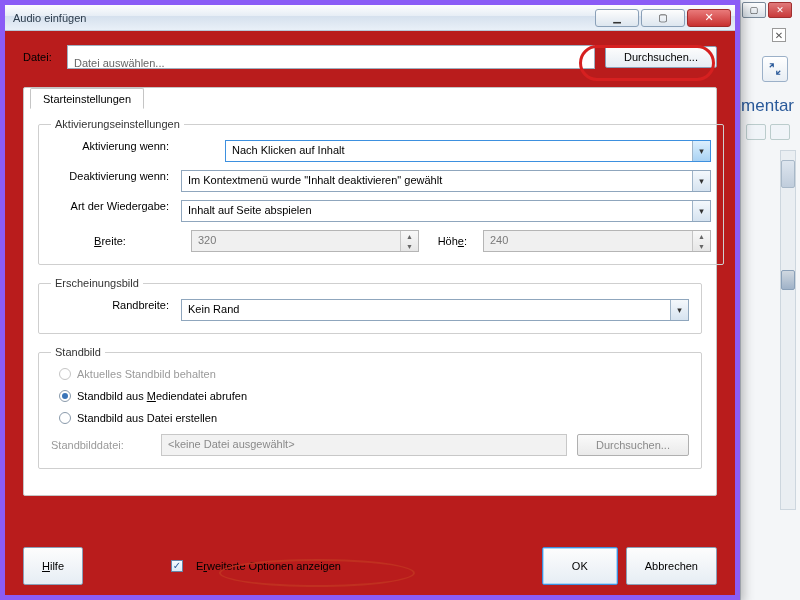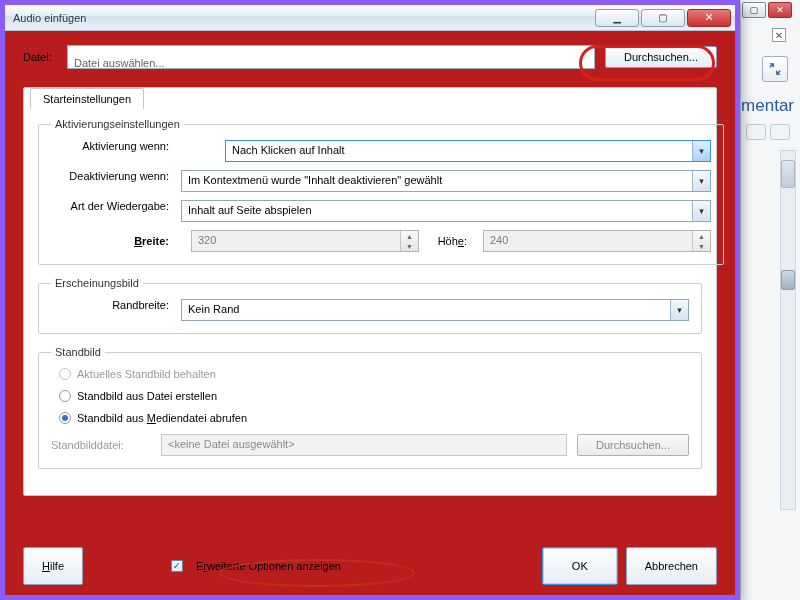--- a/index.html
+++ b/index.html
@@ -47,21 +47,21 @@
 .formrow { display:flex; align-items:flex-start; margin-bottom:8px;}
 .formrow:last-child{margin-bottom:0;}
 .formrow .lbl { width:130px; text-align:right; padding-right:12px;}
 .combo { flex:1; display:flex; height:22px; border:1px solid #8fa6bd; background:#fff;}
 .combo.active { border-color:#3d90df;margin-left:44px;}
 .combo .val { flex:1; padding:3px 6px; background:#fff;}
 .combo .cbtn { width:18px; background:linear-gradient(#f4f8fc,#d6e3f0); border-left:1px solid #9fb4c8; display:flex; align-items:center; justify-content:center;}
 .combo.active .cbtn{ background:linear-gradient(#dceffd,#a9d2f3);}
 .combo .cbtn::after{content:"▾"; font-size:9px; color:#333;}
 .dimrow { display:flex; align-items:center; gap:10px;}
-.dimrow .lbl{ width:130px; text-align:right; padding-right:12px;font-weight:bold;}
+.dimrow .lbl{ width:130px; text-align:center; padding-right:12px;}
 .spin { display:flex; width:228px; height:22px; border:1px solid #b5b5b5; background:#f0f0f0;}
 .spin .val{ flex:1; padding:3px 6px; color:#7a7a7a;}
 .spin .arrows{ width:18px; border-left:1px solid #c5c5c5; display:flex; flex-direction:column; background:linear-gradient(#f8f8f8,#e6e6e6);}
 .spin .arrows span{ flex:1; display:flex; align-items:center; justify-content:center; font-size:7px; color:#666;}
 .dimrow .mlbl{ width:44px; text-align:right; padding-right:6px;}
 
 .radio-list{ padding-left:8px;}
 .radio-row{ display:flex; align-items:center; margin-bottom:10px; gap:6px;}
 .radio { width:12px; height:12px; border:1px solid #8a9aab; border-radius:50%; background:#fff; display:inline-flex; align-items:center; justify-content:center;}
 .radio.disabled{ border-color:#c5c5c5;}
@@ -182,26 +182,26 @@
         </fieldset>
 
         <fieldset>
           <legend>Standbild</legend>
           <div class="radio-list">
             <div class="radio-row disabled">
               <span class="radio disabled"></span>
               <span>Aktuelles Standbild behalten</span>
             </div>
             <div class="radio-row">
+              <span class="radio checked"></span>
+              <span><span>Standbild aus </span><span class="u">M</span><span>ediendatei abrufen</span></span>
+            </div>
+            <div class="radio-row">
               <span class="radio"></span>
               <span>Standbild aus Datei erstellen</span>
-            </div>
-            <div class="radio-row">
-              <span class="radio checked"></span>
-              <span><span>Standbild aus </span><span class="u">M</span><span>ediendatei abrufen</span></span>
             </div>
           </div>
           <div class="stand-row">
             <div class="lbl">Standbilddatei:</div>
             <div class="ro">&lt;keine Datei ausgewählt&gt;</div>
             <button class="browse2">Durchsuchen...</button>
           </div>
         </fieldset>
 
       </div>

